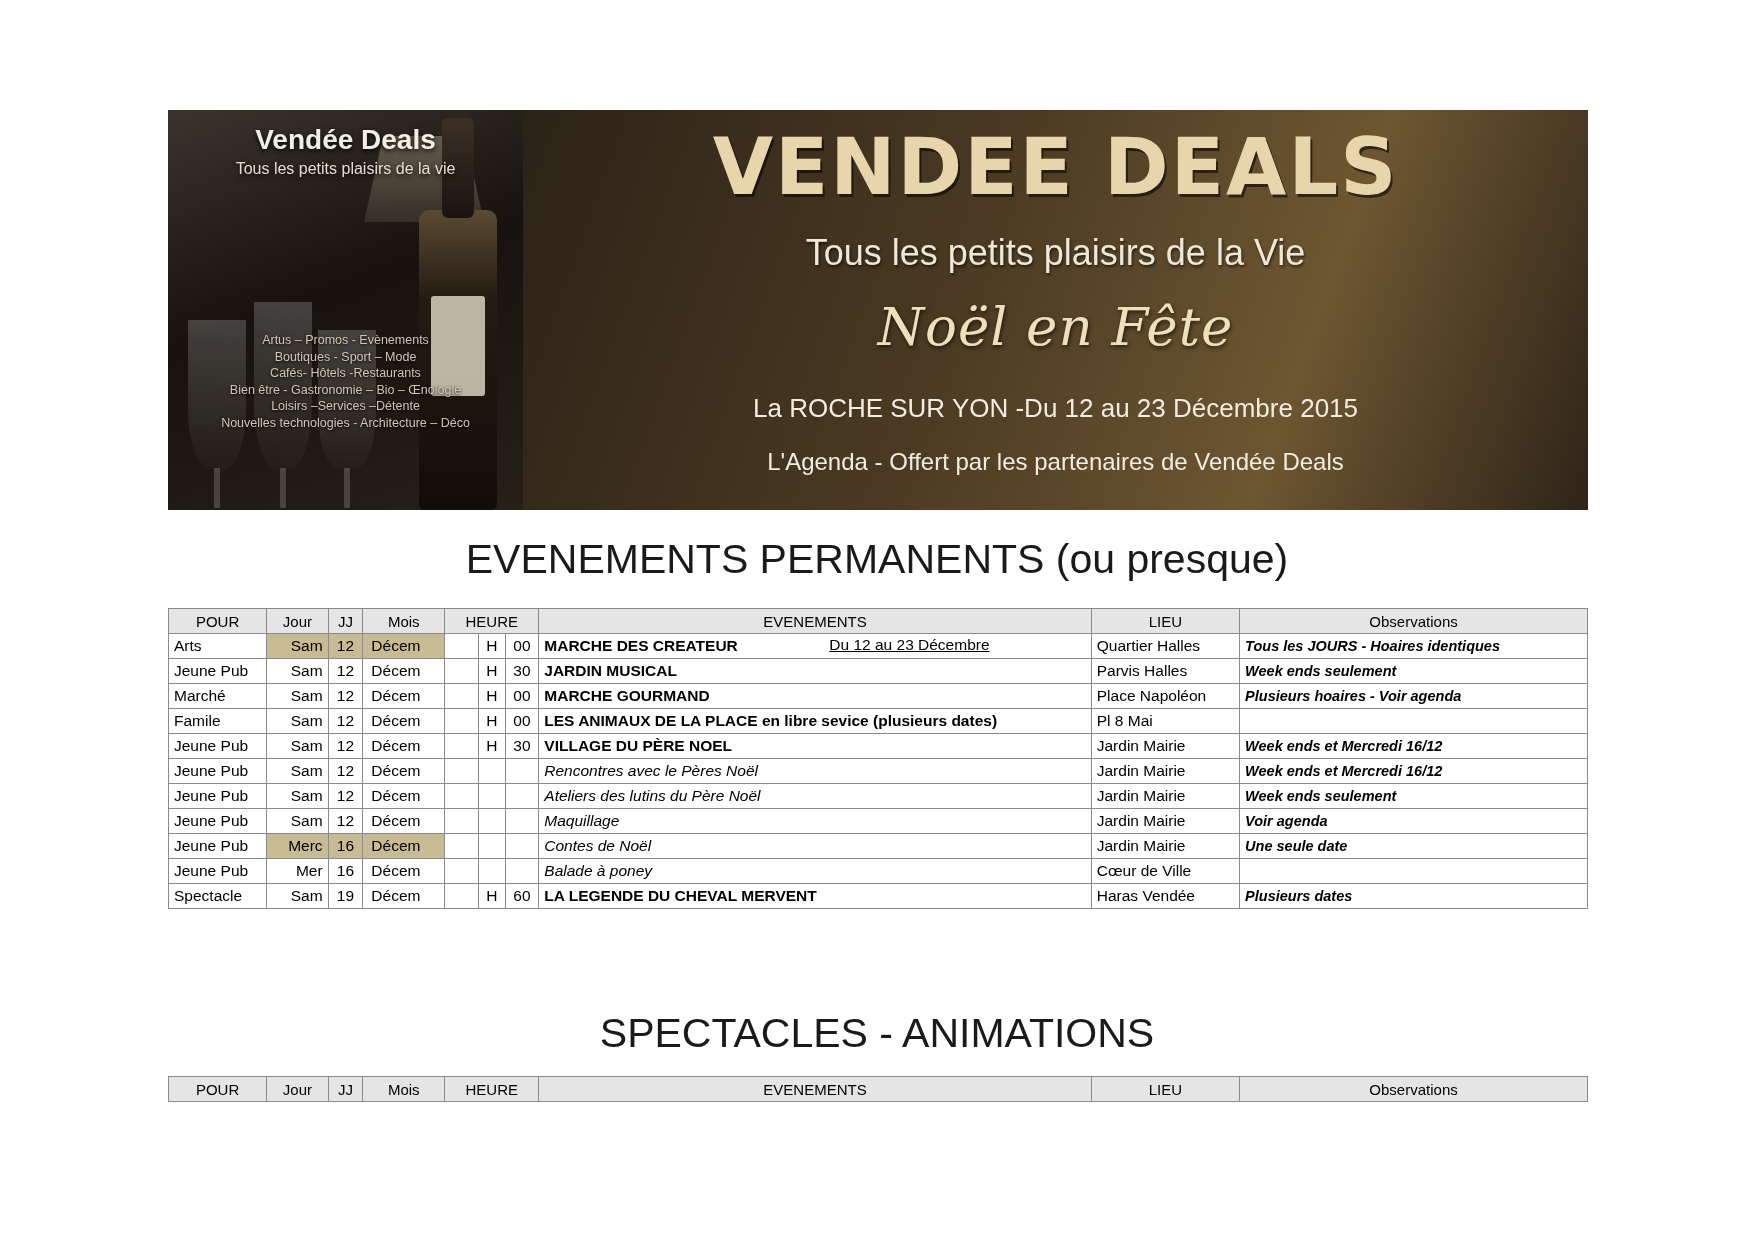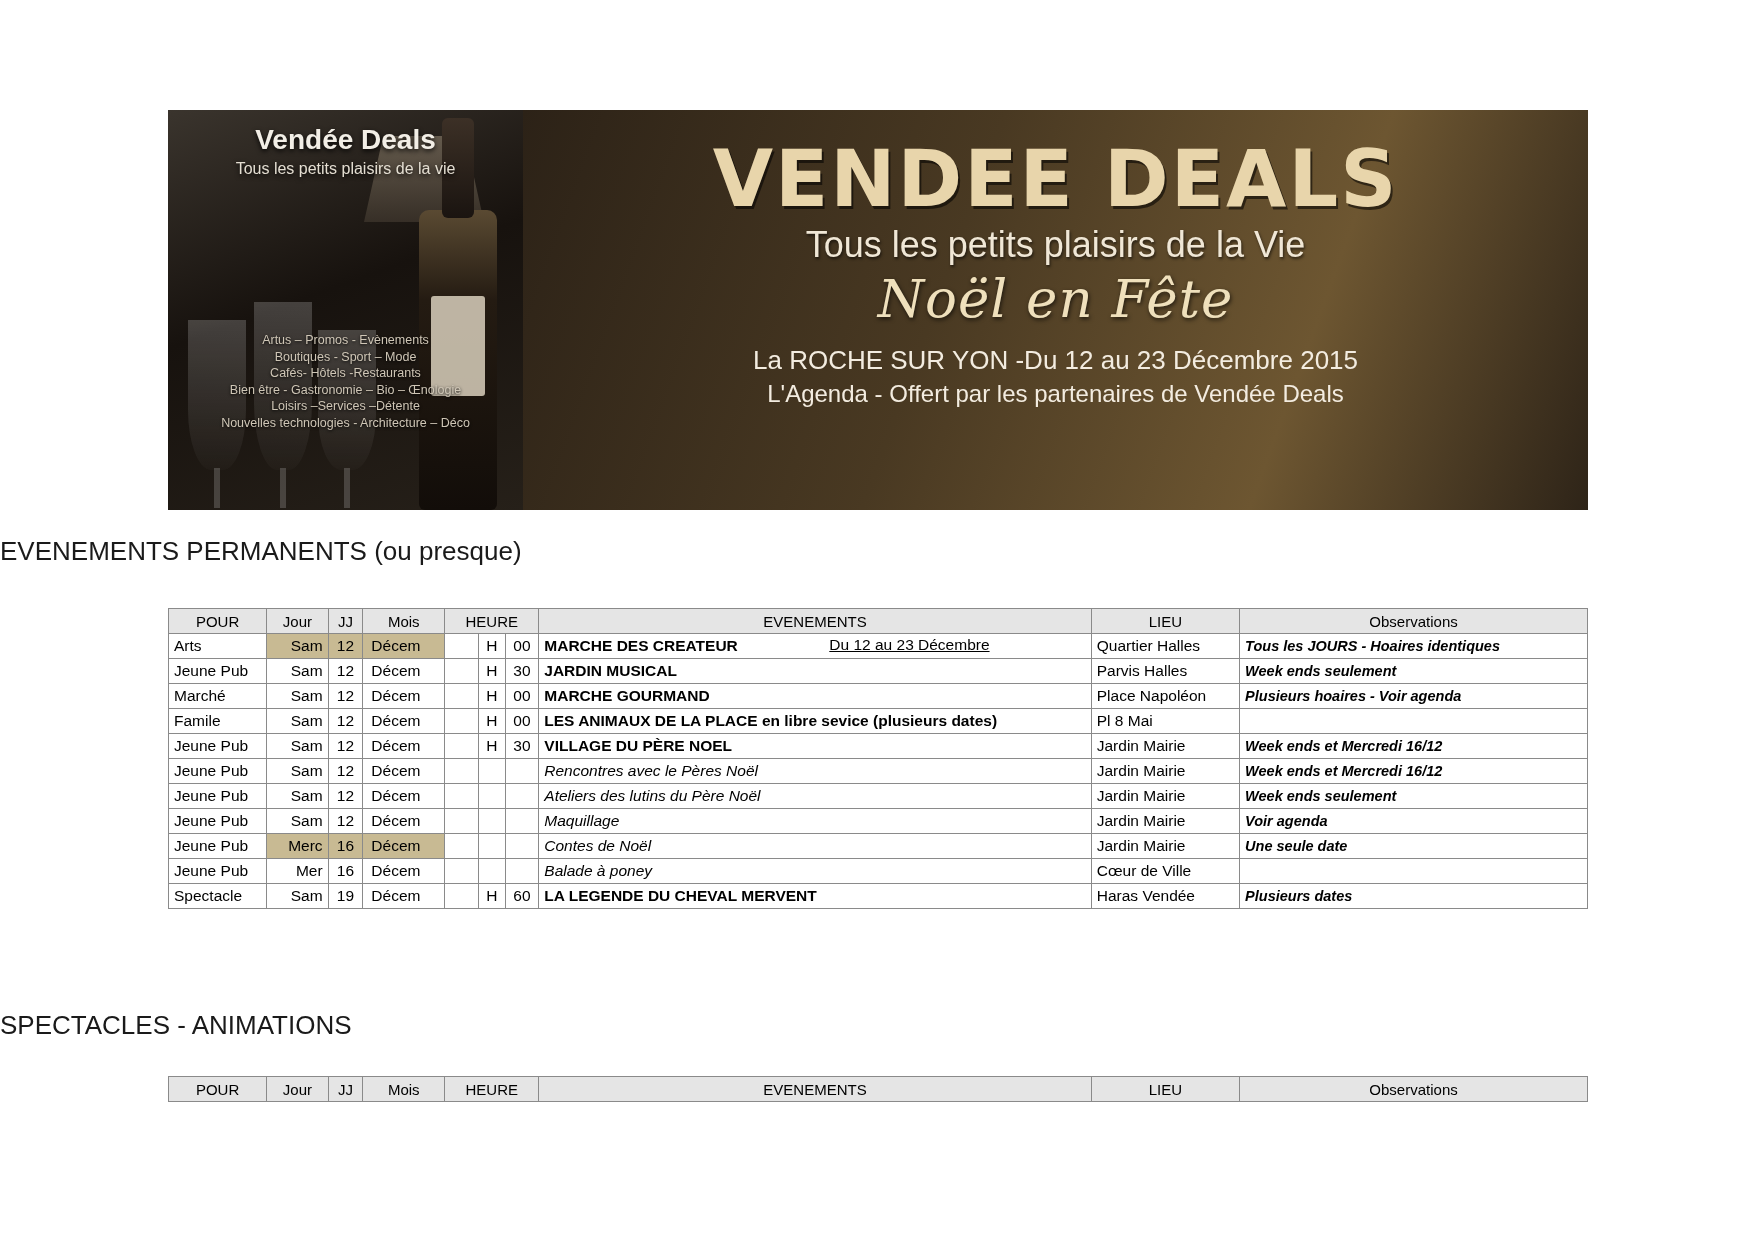--- a/index.html
+++ b/index.html
@@ -147,22 +147,23 @@
   .banner-left-fb .fb-word { font-size: 26px; font-weight: 700; letter-spacing: -0.5px; }
 
   .banner-right {
     position: relative;
     flex: 1;
     background: linear-gradient(110deg, #2c2217 0%, #493922 40%, #6d5631 72%, #2e2418 100%);
     display: flex;
     flex-direction: column;
     align-items: center;
     justify-content: flex-start;
-    padding-top: 26px;
+    padding-top: 14px;
     box-sizing: border-box;
+    gap: 20px;
   }
   .bd-title {
     font-family: "DejaVu Sans", sans-serif;
     font-size: 78px;
     font-weight: 700;
     letter-spacing: 2px;
     color: #e8d5ab;
     text-shadow: 2px 3px 0 rgba(0,0,0,.55);
     line-height: 86px;
   }
@@ -190,21 +191,22 @@
     font-size: 24px;
     color: #f3ece0;
     margin-top: 4px;
   }
 
   
   .section-title {
     position: absolute;
     left: 0;
     width: 100%;
-    font-size: 26px;
+    text-align: center;
+    font-size: 41px;
     color: #1a1a1a;
   }
   #title-permanents { top: 536px; }
   #title-spectacles { top: 1010px; }
 
   
   .agenda-table {
     position: absolute;
     border-collapse: collapse;
     table-layout: fixed;

